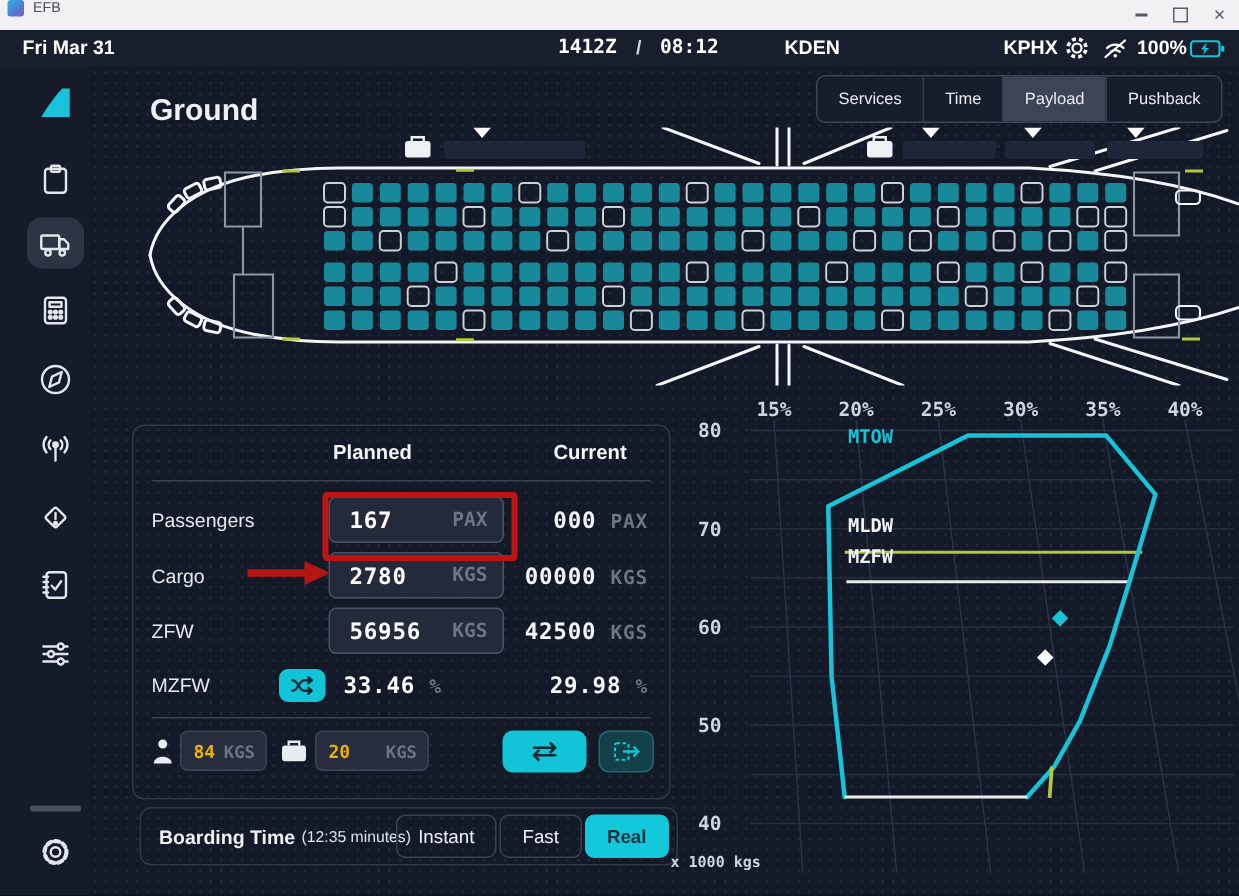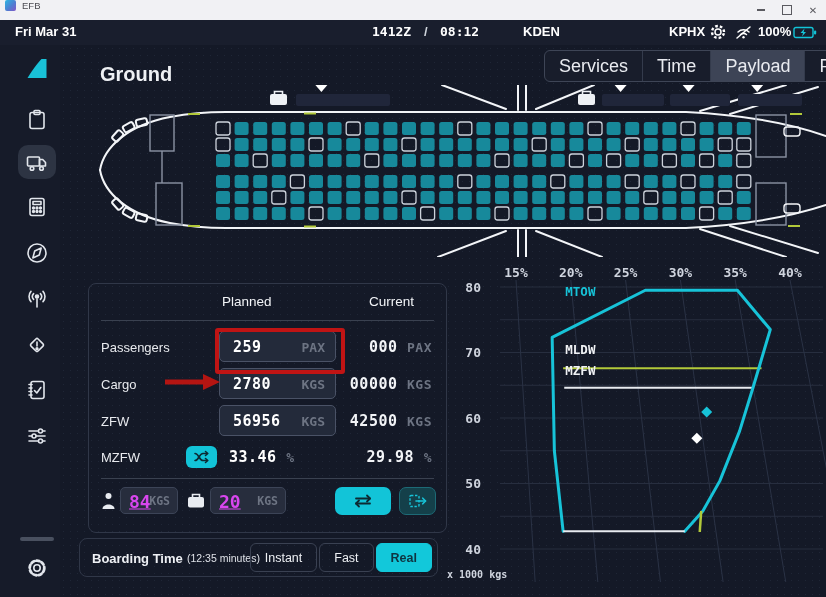--- a/index.html
+++ b/index.html
@@ -30,58 +30,58 @@
   .side-item.active{background:#2d3443;}
   .side-divider{position:absolute;left:20px;width:34px;height:4px;border-radius:2px;background:#49505f;}
   .side-item svg{stroke:#e2e6ec;fill:none;stroke-width:1.6;stroke-linecap:round;stroke-linejoin:round;}
 
   
   .content{position:absolute;left:60px;top:45px;width:766px;height:552px;background:#141927;
            background-image:radial-gradient(circle,#1f2636 0.9px,transparent 0.9px);background-size:7px 7px;color:#eef0f4;}
   .page-title{position:absolute;left:28px;top:6px;font-size:20px;font-weight:bold;margin:12px;}
 
   .tabbar{position:absolute;left:484px;top:5px;height:30px;display:flex;border:1px solid #3e4556;border-radius:6px;overflow:hidden;background:#181d2b;}
-  .tab{border:none;background:transparent;color:#e9ebf0;font-size:18px;padding:0 14px;cursor:pointer;
+  .tab{border:none;background:transparent;color:#e9ebf0;font-size:11px;padding:0 14px;cursor:pointer;
        font-family:"Liberation Sans",sans-serif;border-left:1px solid #343b4c;}
   .tab:first-child{border-left:none;}
   .tab.active{background:#3d4456;}
 
   
   #seatmap{position:absolute;left:26px;top:40px;}
   .outline{stroke:#f3f5f8;stroke-width:2;fill:none;stroke-linecap:round;}
   .outline-thin{stroke:#8b93a4;stroke-width:1.4;fill:none;}
   .greentick{stroke:#b2c93a;stroke-width:2;}
 
   
   .panel{position:absolute;border:1px solid #303748;border-radius:8px;}
   .payload-panel{left:28px;top:238px;width:357px;height:248px;}
-  .p-colhead{position:absolute;top:10px;font-size:13.5px;font-weight:normal;color:#f2f4f7;}
+  .p-colhead{position:absolute;top:10px;font-size:13.5px;font-weight:bold;color:#f2f4f7;}
   .hr{position:absolute;left:12px;right:12px;height:1px;background:#3a4150;}
   .p-row{position:absolute;left:0;width:100%;height:31px;}
   .p-label{position:absolute;left:12px;top:50%;transform:translateY(-50%);font-size:13px;color:#e8eaee;}
   .p-input{position:absolute;left:130px;top:0;width:117px;height:31px;background:#232a3a;border:1px solid #4a5266;
            border-radius:5px;box-sizing:border-box;}
   .p-val{position:absolute;left:13px;top:50%;transform:translateY(-50%);font-size:15px;font-weight:600;color:#fff;letter-spacing:.5px;}
   .p-unit{position:absolute;right:10px;top:50%;transform:translateY(-50%);font-size:13px;color:#6d7483;font-weight:600;}
   .p-current{position:absolute;right:14px;top:50%;transform:translateY(-50%);font-size:15px;font-weight:600;letter-spacing:.5px;}
   .c-val{color:#f2f4f7;}
   .c-unit{color:#6d7483;font-size:13px;}
   .zfwcg-btn{position:absolute;left:97px;top:50%;transform:translateY(-50%);width:31px;height:22px;background:#12c4d8;
              border:none;border-radius:6px;display:flex;align-items:center;justify-content:center;cursor:pointer;}
   .zfwcg-val{position:absolute;left:140px;top:50%;transform:translateY(-50%);font-size:15px;font-weight:600;color:#fff;letter-spacing:.5px;}
   .small-input{position:absolute;top:0;height:27px;background:#272d3d;border:1px solid #3c4457;border-radius:5px;box-sizing:border-box;}
-  .si-val{position:absolute;left:8px;top:50%;transform:translateY(-50%);font-size:18px;color:#d946ef;font-weight:600;text-decoration:underline;}
+  .si-val{position:absolute;left:8px;top:50%;transform:translateY(-50%);font-size:12px;color:#eab308;font-weight:600;}
   .si-unit{position:absolute;right:7px;top:50%;transform:translateY(-50%);font-size:11.5px;color:#6d7483;font-weight:600;}
   .swap-btn{position:absolute;left:246px;top:0;width:56px;height:28px;background:#12c4d8;border:none;border-radius:7px;
             display:flex;align-items:center;justify-content:center;cursor:pointer;}
   .export-btn{position:absolute;left:310px;top:0;width:37px;height:28px;background:#14404a;border:1px solid #1d6a76;border-radius:7px;
             display:flex;align-items:center;justify-content:center;cursor:pointer;box-sizing:border-box;}
 
   
-  .boarding-panel{left:19px;top:493px;width:357px;height:37px;}
+  .boarding-panel{left:33px;top:493px;width:357px;height:37px;}
   .b-label{position:absolute;left:12px;top:50%;transform:translateY(-50%);font-size:13px;font-weight:bold;}
   .b-duration{position:absolute;left:107px;top:50%;transform:translateY(-50%);font-size:10.5px;color:#dfe2e8;}
   .b-modes{position:absolute;right:5px;top:4px;bottom:4px;display:flex;gap:2px;}
   .b-mode{border:1px solid #3a4152;background:transparent;color:#eef0f4;font-size:12.5px;padding:0 14px;border-radius:6px;
           cursor:pointer;font-family:"Liberation Sans",sans-serif;}
   .b-mode.active{background:#12c8da;border-color:#12c8da;color:#0e3440;font-weight:bold;}
 
   
   #cg-svg{position:absolute;left:385px;top:213px;}
 
@@ -470,21 +470,21 @@
     </svg>
 
     <div class="panel payload-panel">
       <span class="p-colhead" style="left:133px">Planned</span>
       <span class="p-colhead" style="left:280px">Current</span>
       <div class="hr" style="top:36px"></div>
 
       <div class="p-row" style="top:47px">
         <span class="p-label">Passengers</span>
         <div class="p-input">
-          <span class="p-val mono">259</span>
+          <span class="p-val mono">167</span>
           <span class="p-unit mono">PAX</span>
         </div>
         <div class="p-current mono">
           <span class="c-val">000</span>
           <span class="c-unit">PAX</span>
         </div>
       </div>
 
       <div class="p-row" style="top:84px">
         <span class="p-label">Cargo</span>

